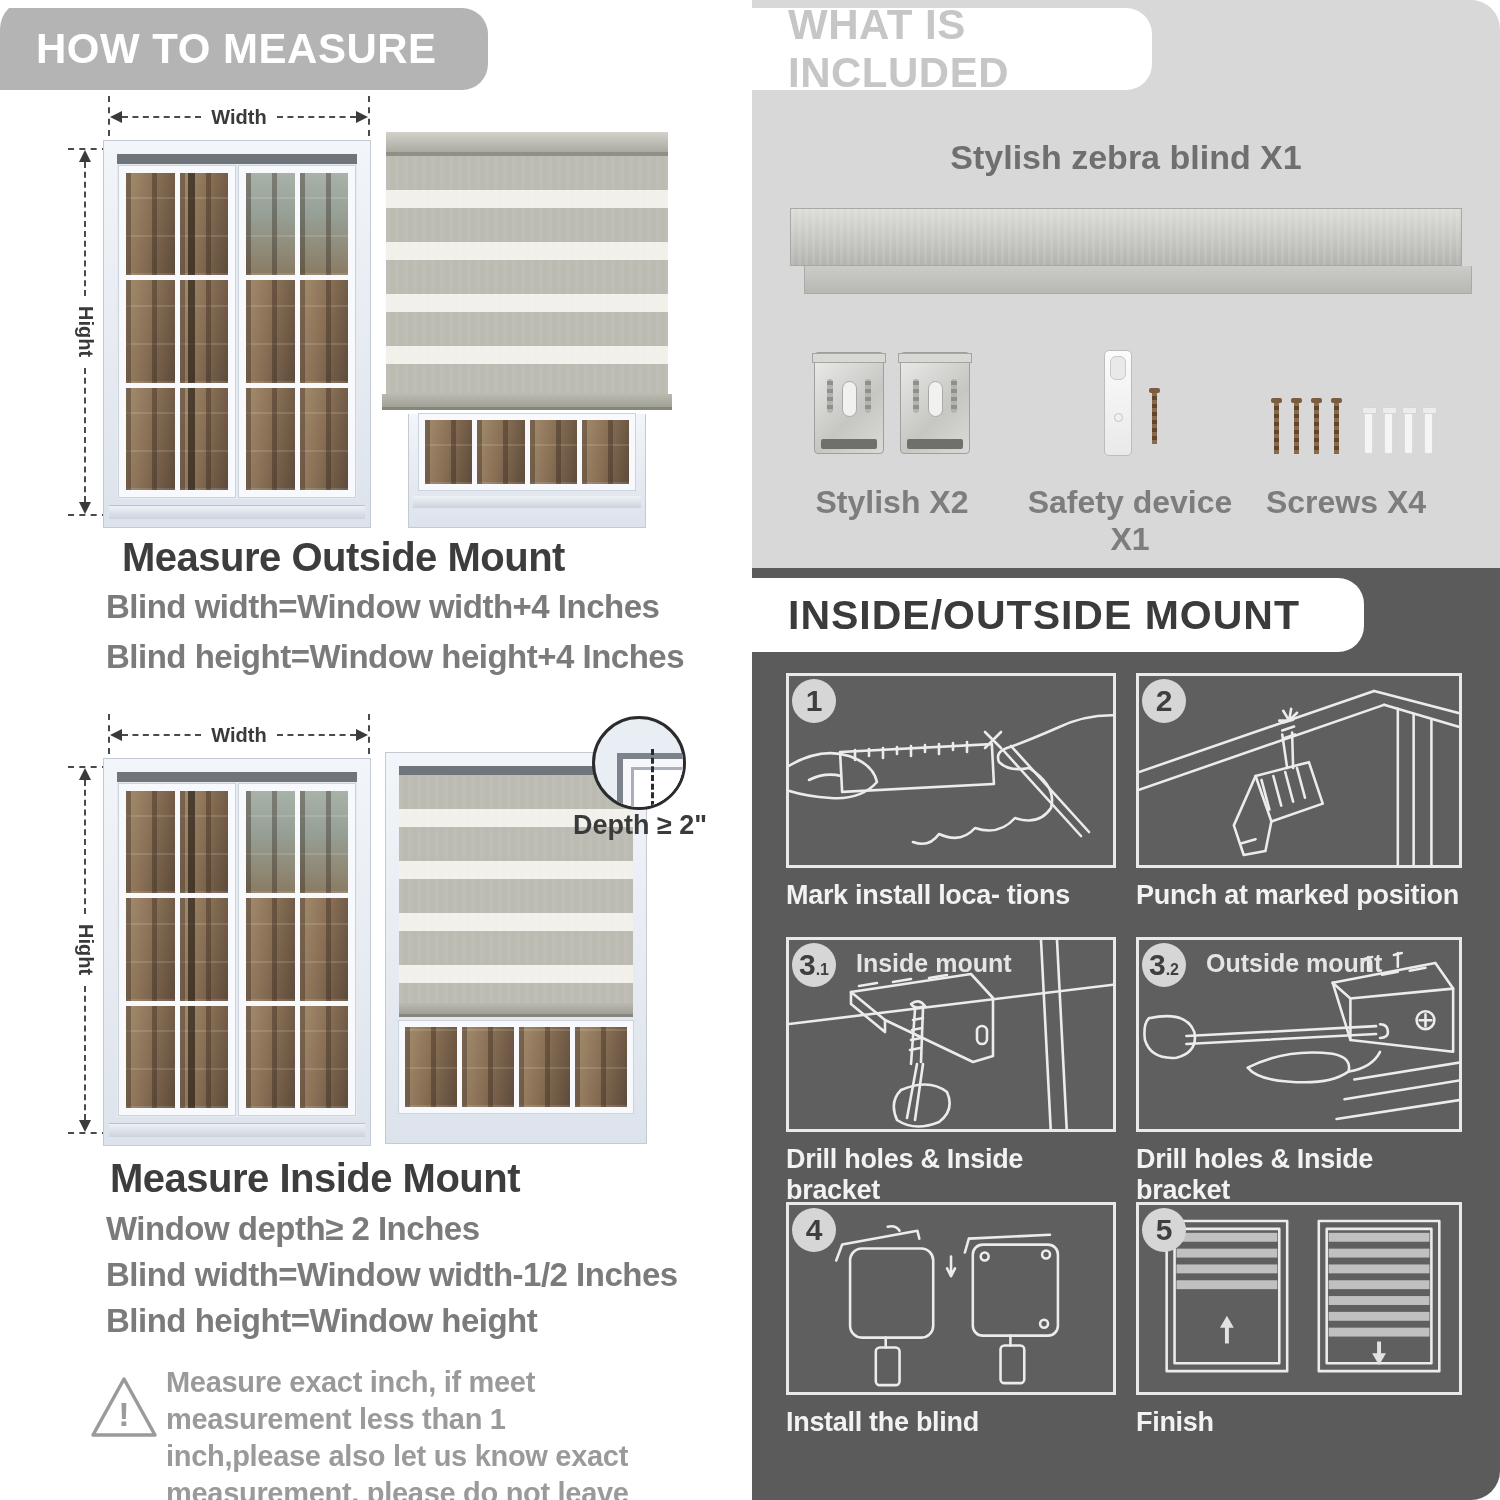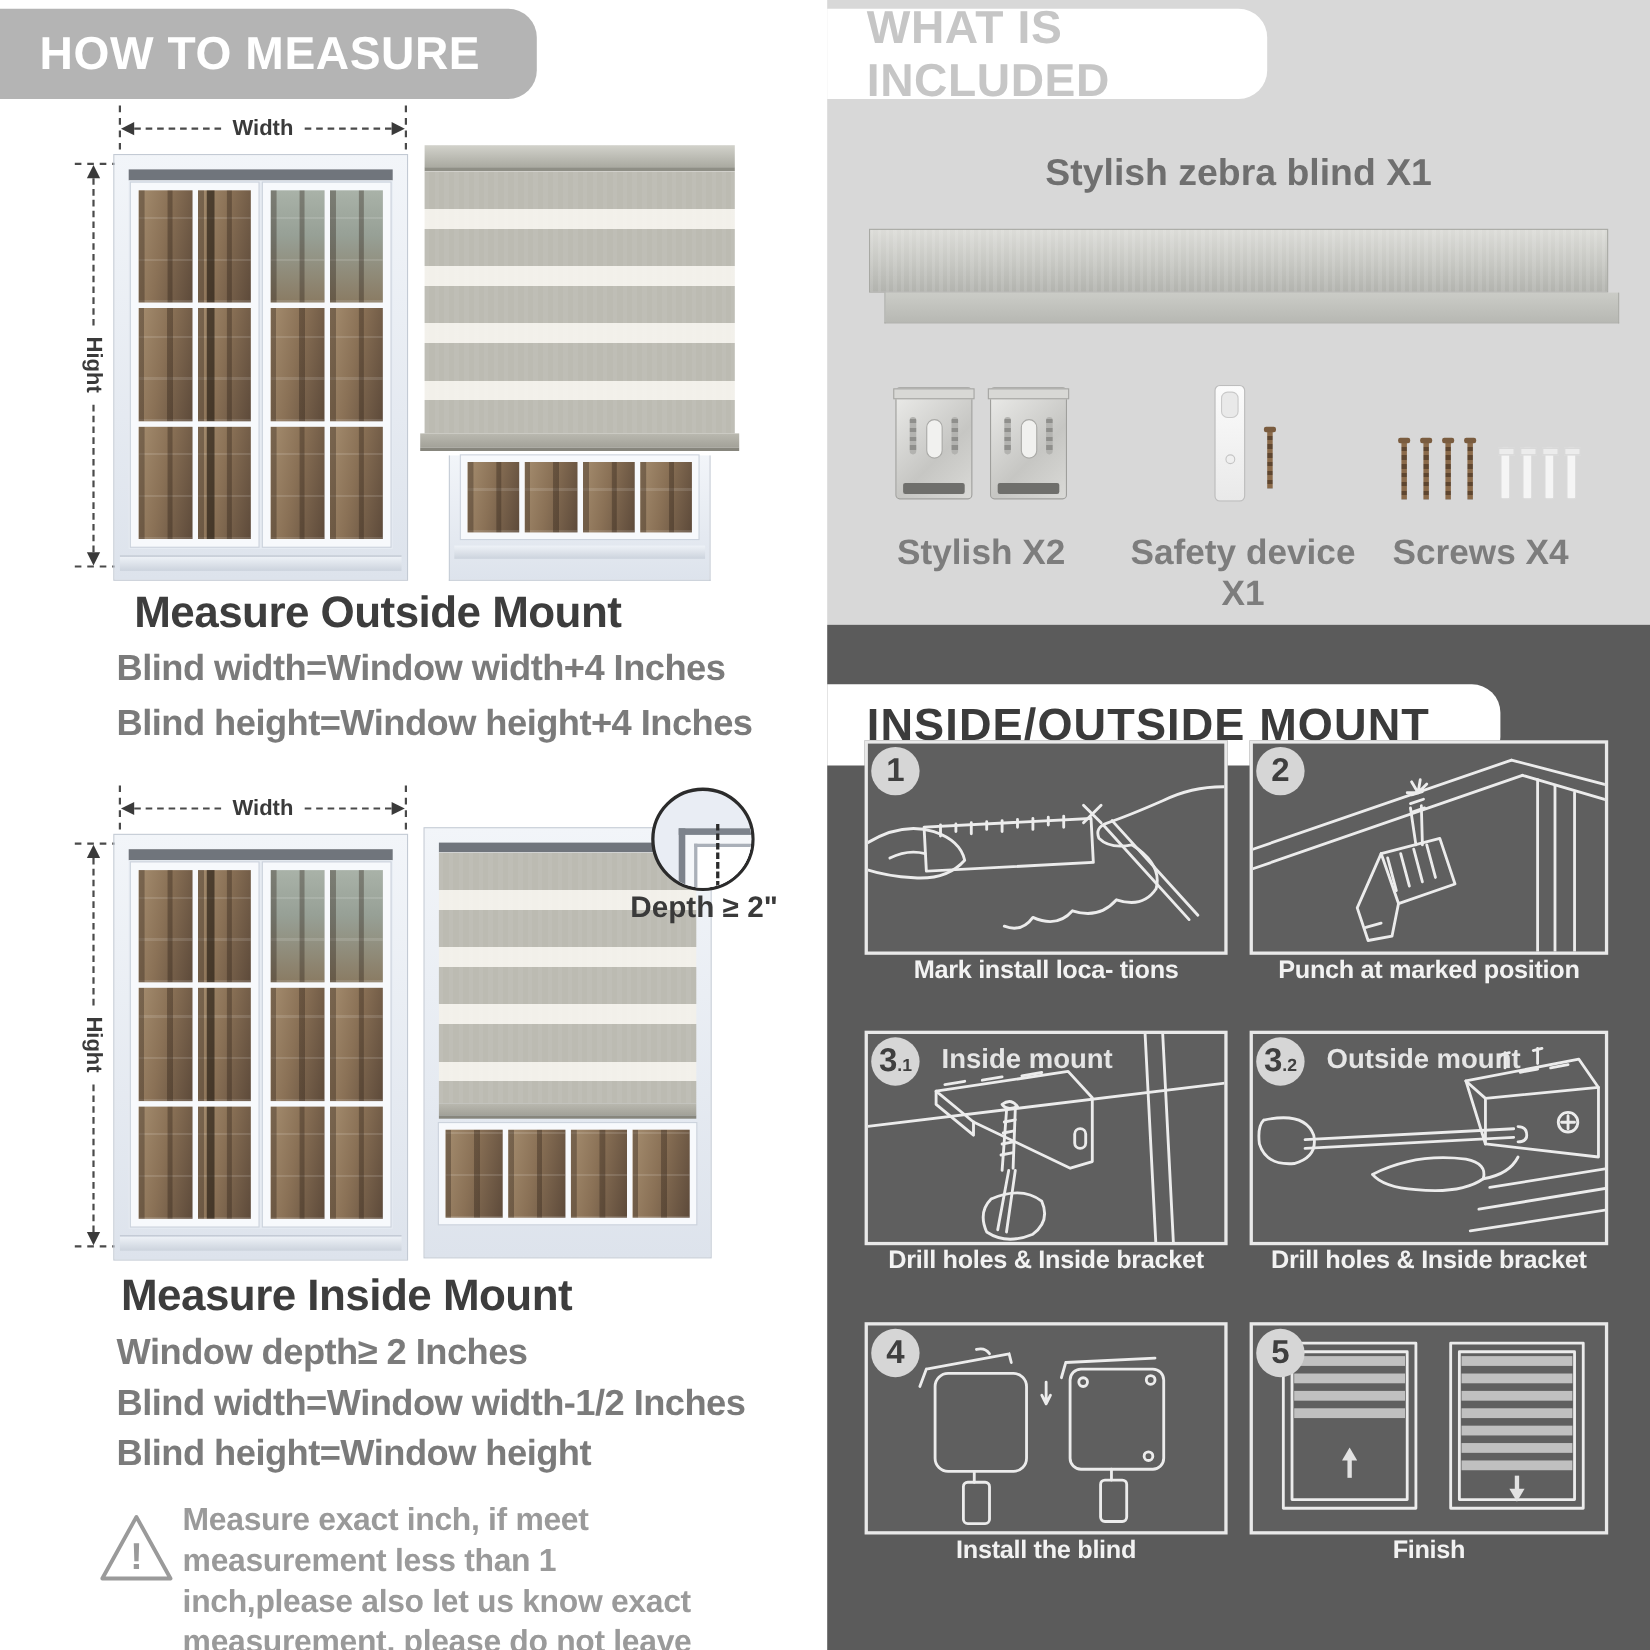--- a/index.html
+++ b/index.html
@@ -1,18 +1,18 @@
 <!DOCTYPE html>
 <html><head>
 <meta charset="utf-8">
 <style>
   html,body{margin:0;padding:0;background:#ffffff;}
   *{box-sizing:border-box;}
   .canvas{position:relative;width:1500px;height:1500px;background:#ffffff;overflow:hidden;
-          font-family:"Liberation Sans",sans-serif;}
+          font-family:"Liberation Sans",sans-serif;border-radius:29px;}
 
   
   .h1box{position:absolute;display:flex;align-items:center;border-radius:0 26px 26px 0;
          font-weight:700;font-size:42px;letter-spacing:.5px;padding-left:36px;}
   .sec-heading{position:absolute;font-weight:700;font-size:40px;color:#3d3d3d;letter-spacing:-.5px;margin-left:16px;}
   .sec-line{position:absolute;font-weight:700;font-size:33px;color:#7b7b7b;letter-spacing:-.5px;}
 
   
   .left-col{position:absolute;left:0;top:0;width:752px;height:1500px;background:#fff;}
   .howto{left:0;top:8px;width:488px;height:82px;background:#b4b4b4;color:#ffffff;}
@@ -110,31 +110,31 @@
   .sf-hole{position:absolute;left:5px;top:5px;width:16px;height:24px;border:1px solid #c9c9c9;border-radius:6px;background:#e9e9e9;}
   .sf-dot{position:absolute;left:9px;top:62px;width:9px;height:9px;border:1px solid #c4c4c4;border-radius:50%;}
   .screw{position:absolute;width:5px;height:52px;
      background:repeating-linear-gradient(0deg,#8a6a4a 0 4px,#5f462f 4px 8px);}
   .screw::before{content:"";position:absolute;left:-3px;top:-4px;width:11px;height:5px;background:#7a5c3f;border-radius:2px;}
   .anchor{position:absolute;width:9px;height:48px;background:#f5f5f5;border:1px solid #dadada;border-radius:2px;}
   .anchor::before{content:"";position:absolute;left:-3px;top:0;width:13px;height:5px;background:#ececec;border:1px solid #d5d5d5;}
   .item-label{position:absolute;width:220px;text-align:center;font-weight:700;font-size:32px;color:#7d7d7d;}
 
   .mount{position:absolute;left:0;top:568px;width:748px;height:932px;background:#5b5b5b;}
-  .mnt-title{left:0;top:10px;width:612px;height:74px;background:#ffffff;color:#3b3b3b;letter-spacing:1px;font-size:41px;margin-top:44px;}
+  .mnt-title{left:0;top:10px;width:612px;height:74px;background:#ffffff;color:#3b3b3b;letter-spacing:1px;font-size:41px;}
 
   .step{position:absolute;}
   .panel{position:relative;border:3px solid #e9e9e9;background:#5f5f5f;overflow:hidden;}
   .panel svg{position:absolute;inset:0;}
   .badge{position:absolute;left:6px;top:6px;min-width:44px;height:44px;border-radius:24px;background:#d6d6d6;
      display:flex;align-items:baseline;justify-content:center;padding:2px 6px 0 6px;color:#3f3f3f;font-weight:700;}
   .badge .n{font-size:30px;line-height:40px;}
   .badge .s{font-size:16px;line-height:40px;}
   .tag{position:absolute;left:70px;top:12px;font-weight:700;font-size:25px;color:#e5e5e5;}
-  .caption{font-weight:700;font-size:23px;color:#f2f2f2;letter-spacing:-.3px;text-align:center;}
+  .caption{margin-top:12px;font-weight:700;font-size:27px;color:#f2f2f2;letter-spacing:-.3px;}
 
   .lineart{stroke:#ececec;stroke-width:2.6;fill:none;stroke-linecap:round;stroke-linejoin:round;}
   .stripefill{fill:#c9c9c9;opacity:.92;}
   .arrfill{fill:#e2e2e2;}
 </style>
 </head>
 <body>
 
 <div class="canvas">
 

